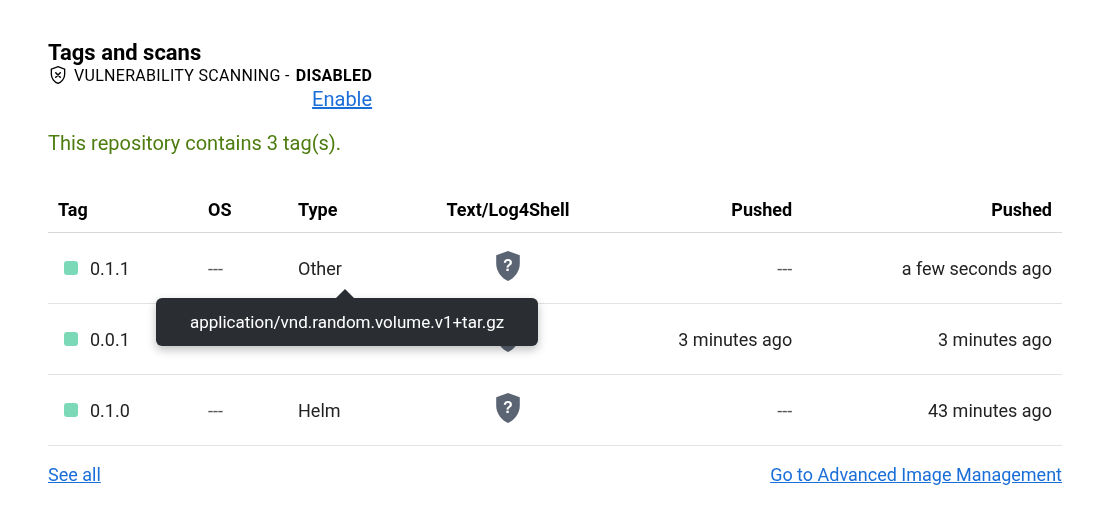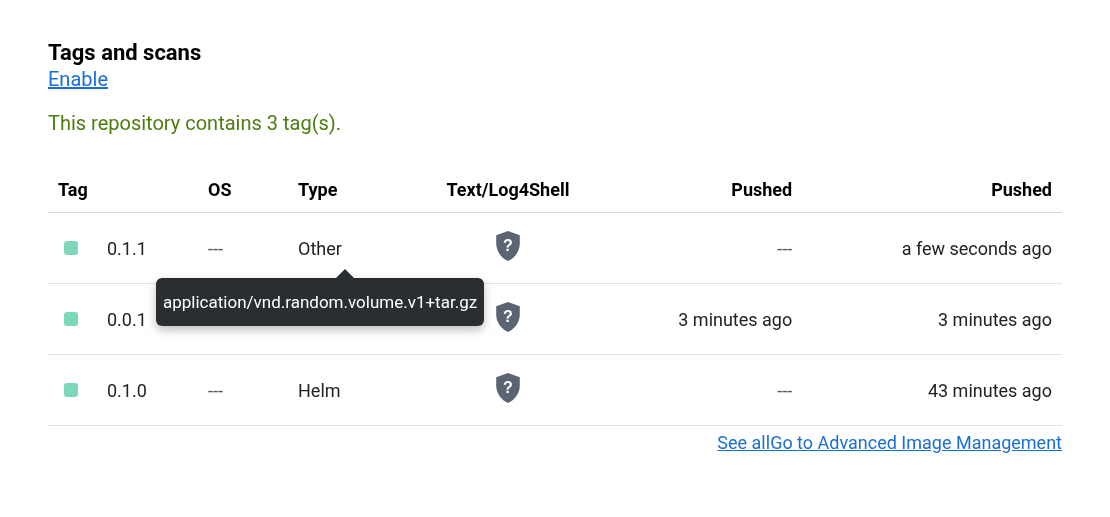--- a/index.html
+++ b/index.html
@@ -80,21 +80,21 @@
       padding: 18px 10px;
       border-bottom: 1px solid #e3e3e3;
       vertical-align: middle;
     }
     tbody tr.row-tooltip td {
       position: relative;
     }
     .tag-cell {
       display: flex;
       align-items: center;
-      gap: 29px;
+      gap: 12px;
       padding-left: 6px;
     }
     .tag-square {
       width: 14px;
       height: 14px;
       background: #7cd9b8;
       border-radius: 3px;
       display: inline-block;
     }
     td.col-os { color: #555; }
@@ -103,37 +103,37 @@
     td.col-pulled { text-align: right; color: #555;}
     td.col-pushed { text-align: right; }
 
     .shield-q {
       width: 26px;
       height: 30px;
       display: inline-block;
     }
     .footer-row {
       display: flex;
-      justify-content: flex-end;
-      margin-top: 6px;
+      justify-content: space-between;
+      margin-top: 18px;
     }
     .link-blue {
       color: #1a6ed8;
       font-size: 18px;
       text-decoration: underline;
       cursor: pointer;
     }
     .tooltip {
       position: absolute;
       top: -6px;
       left: 108px;
       background: #2a2e33;
       color: #fff;
       font-size: 17px;
-      padding: 14px 7px;
+      padding: 14px 34px;
       border-radius: 6px;
       white-space: nowrap;
       z-index: 10;
       box-shadow: 0 4px 10px rgba(0,0,0,0.25);
     }
     .tooltip::before {
       content: "";
       position: absolute;
       top: -9px;
       left: 180px;
@@ -149,20 +149,30 @@
     .col-scan { width: 180px; }
     .col-pulled { width: auto; }
     .col-pushed { width: auto; }
   </style>
 </head>
 <body>
 
 <div class="header-row">
   <h2 class="title">Tags and scans</h2>
   <div class="scan-box">
+    <div class="scan-status">
+      <span class="shield-x-icon">
+        <svg viewBox="0 0 24 24" width="20" height="20">
+          <path fill="none" stroke="#000" stroke-width="1.6" d="M12 2 L20 5 V11 C20 16 16.5 20.5 12 22 C7.5 20.5 4 16 4 11 V5 Z"></path>
+          <path stroke="#000" stroke-width="1.8" stroke-linecap="round" d="M9.3 9.3 L14.7 14.7 M14.7 9.3 L9.3 14.7"></path>
+        </svg>
+      </span>
+      <span>VULNERABILITY SCANNING -</span>
+      <span class="bold">DISABLED</span>
+    </div>
     <a class="enable-link">Enable</a>
   </div>
 </div>
 
 <p class="subtitle">This repository contains 3 tag(s).</p>
 
 <table>
   <thead>
     <tr>
       <th class="col-tag">Tag</th>

